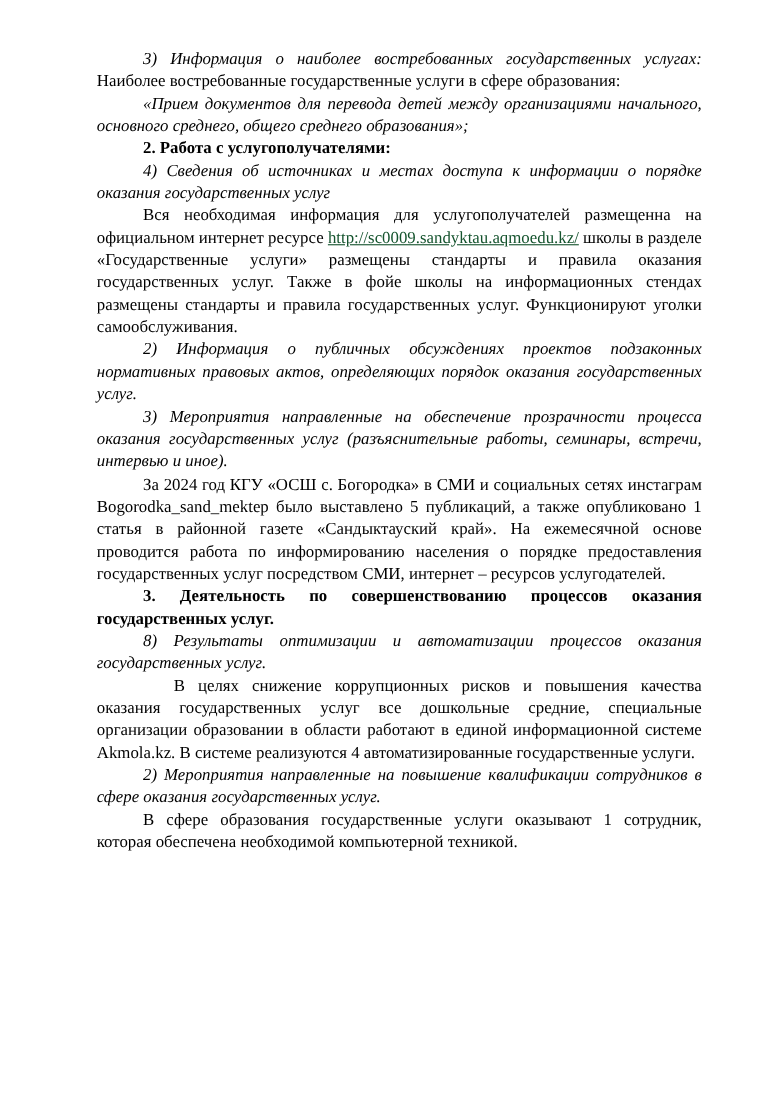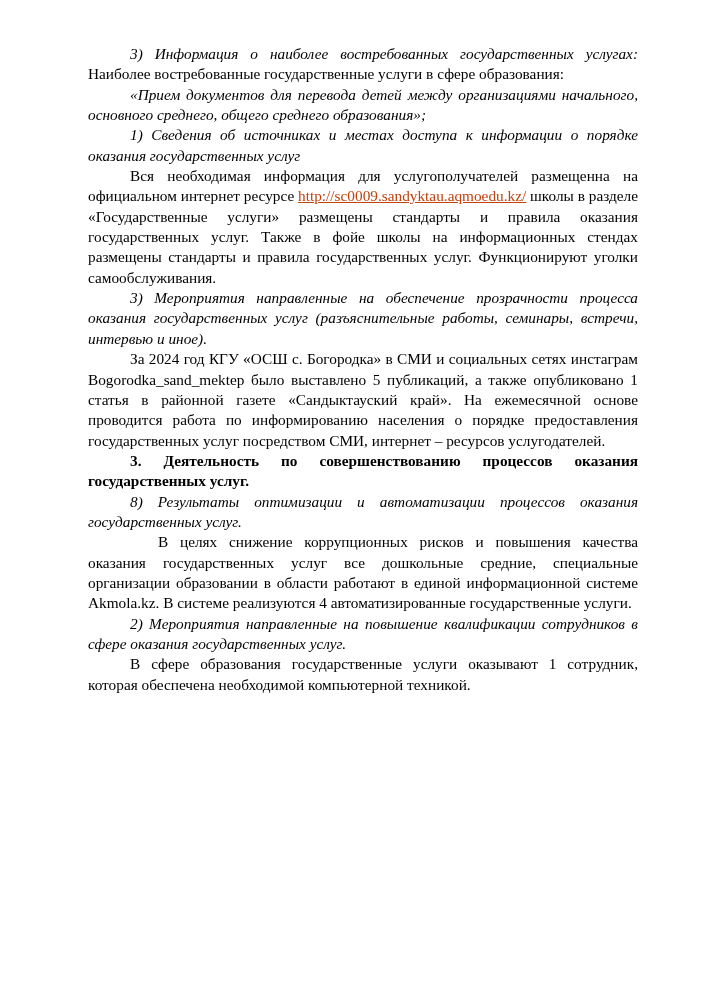--- a/index.html
+++ b/index.html
@@ -31,40 +31,42 @@
     padding: 0;
     text-indent: 42px;
   }
   .i {
     font-style: italic;
   }
   .b {
     font-weight: bold;
   }
   a.link {
-    color: #c2410c;
+    color: #14532d;
     text-decoration: underline;
   }
 </style>
 </head>
 <body>
 
 <div class="page">
   <div class="doc">
 
     <p><span class="i">3) Информация о наиболее востребованных государственных услугах:</span><span> Наиболее востребованные государственные  услуги в сфере образования:</span></p>
 
     <p class="i">«Прием документов для перевода детей между организациями начального, основного среднего, общего среднего образования»;</p>
 
 
+    <p class="b">2. Работа с услугополучателями:</p>
 
-    <p class="i">1) Сведения об источниках и местах доступа к информации о порядке оказания государственных услуг</p>
+    <p class="i">4) Сведения об источниках и местах доступа к информации о порядке оказания государственных услуг</p>
 
     <p><span>Вся необходимая информация для услугополучателей размещенна на официальном интернет ресурсе </span><a class="link" href="#">http://sc0009.sandyktau.aqmoedu.kz/</a><span> школы в разделе «Государственные услуги» размещены стандарты и правила оказания государственных услуг. Также в фойе школы на информационных стендах размещены стандарты и правила государственных услуг. Функционируют уголки самообслуживания.</span></p>
 
+    <p class="i">2) Информация о публичных обсуждениях проектов подзаконных нормативных правовых актов, определяющих порядок оказания государственных услуг.</p>
 
 
     <p class="i">3) Мероприятия направленные на обеспечение прозрачности процесса оказания государственных услуг (разъяснительные работы, семинары, встречи, интервью и иное).</p>
 
     <p> За 2024 год КГУ «ОСШ с. Богородка» в СМИ и социальных сетях инстаграм Bogorodka_sand_mektep   было выставлено 5 публикаций,  а также опубликовано 1 статья в районной газете «Сандыктауский край». На ежемесячной основе проводится работа по информированию населения о порядке предоставления государственных услуг посредством СМИ, интернет – ресурсов услугодателей.</p>
 
     <p class="b">3. Деятельность по совершенствованию процессов оказания государственных услуг.</p>
 
     <p class="i">8) Результаты оптимизации и автоматизации процессов оказания государственных услуг.</p>
 

